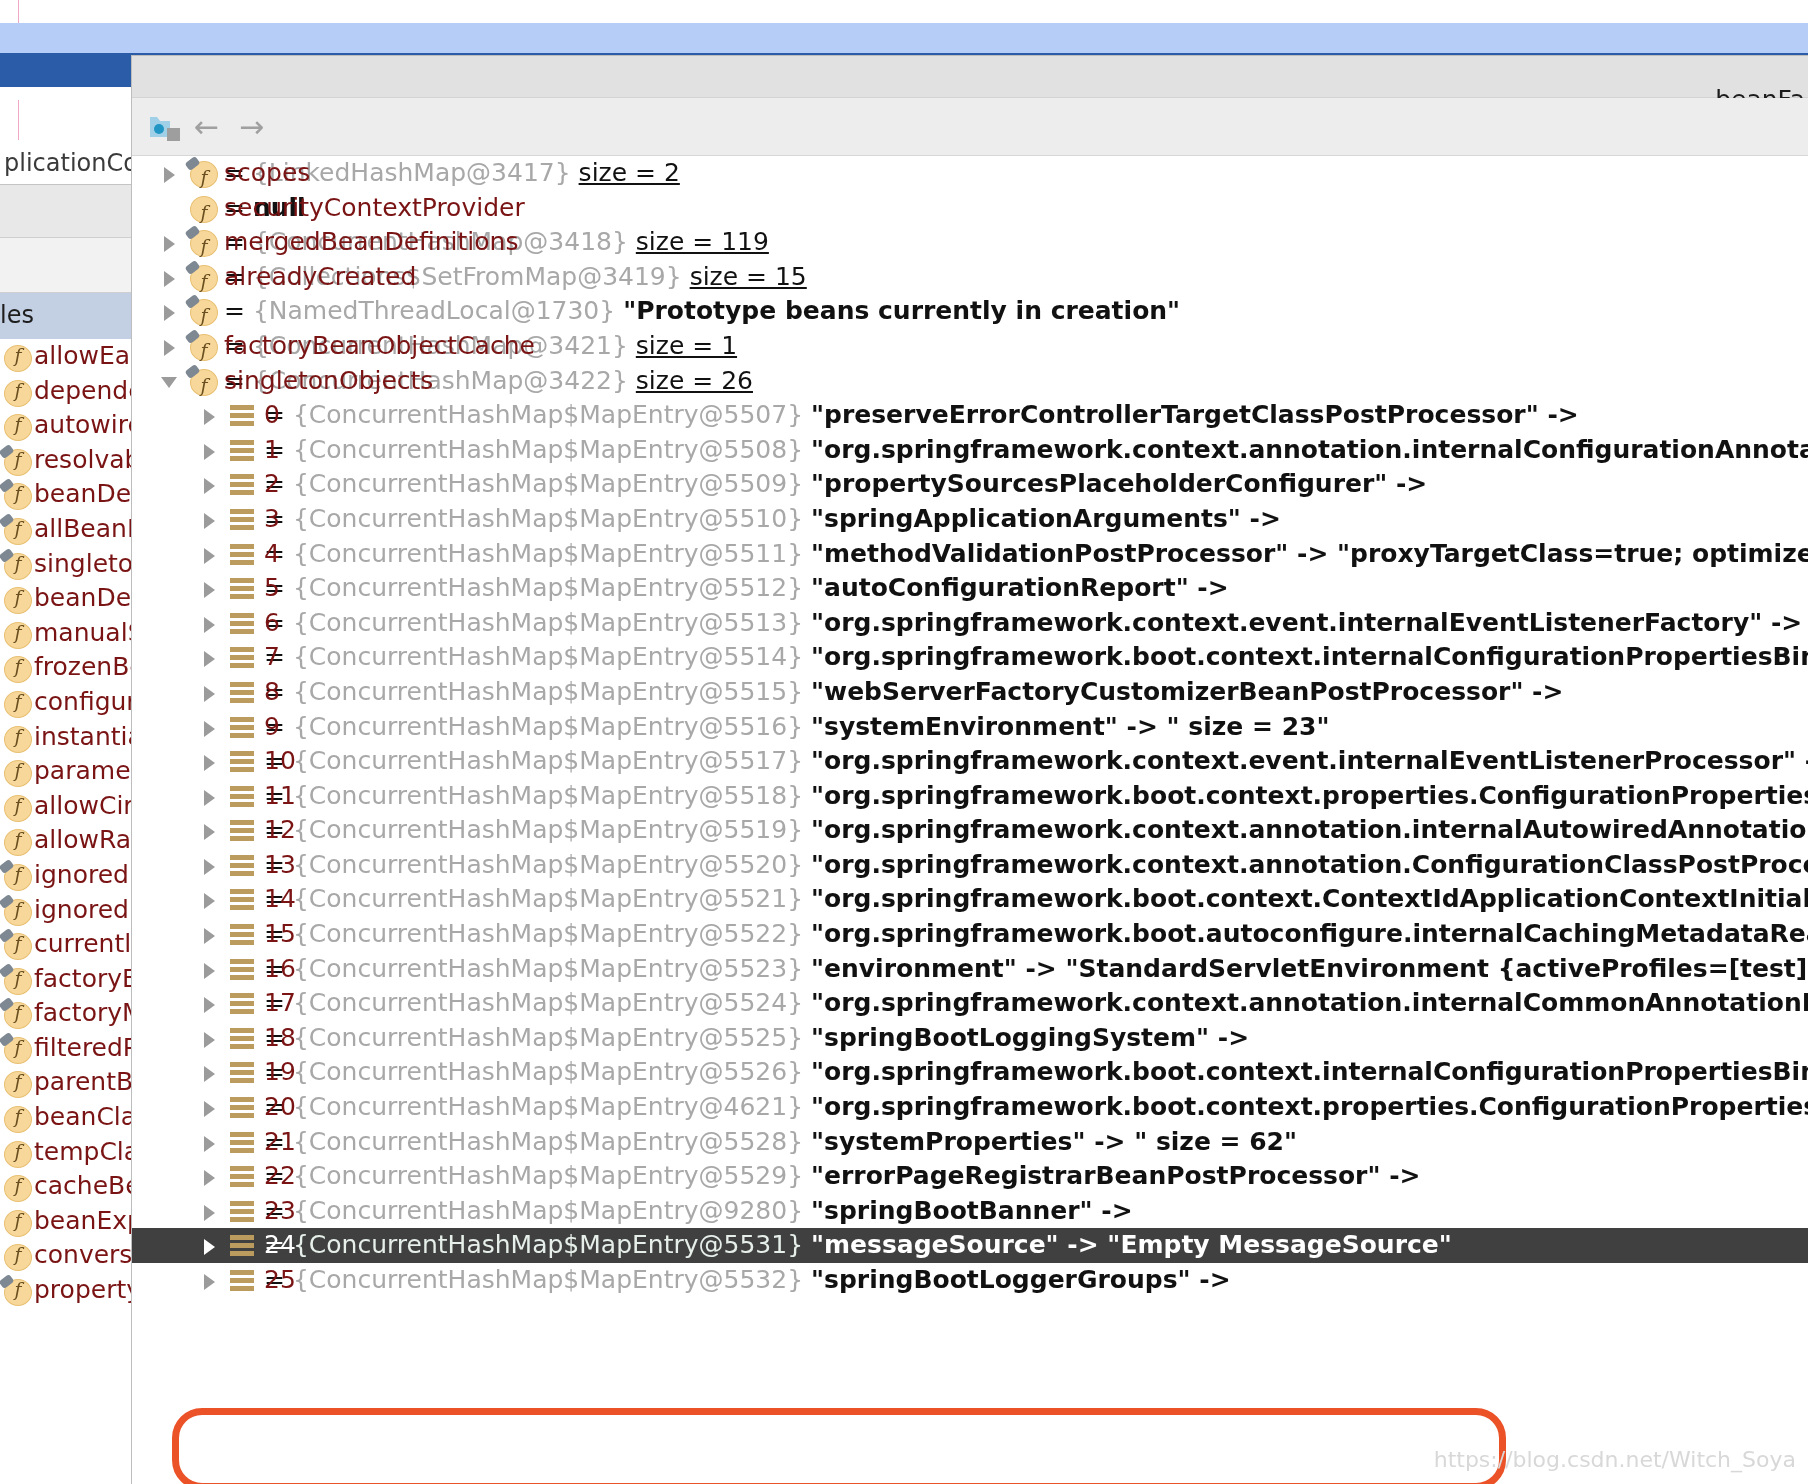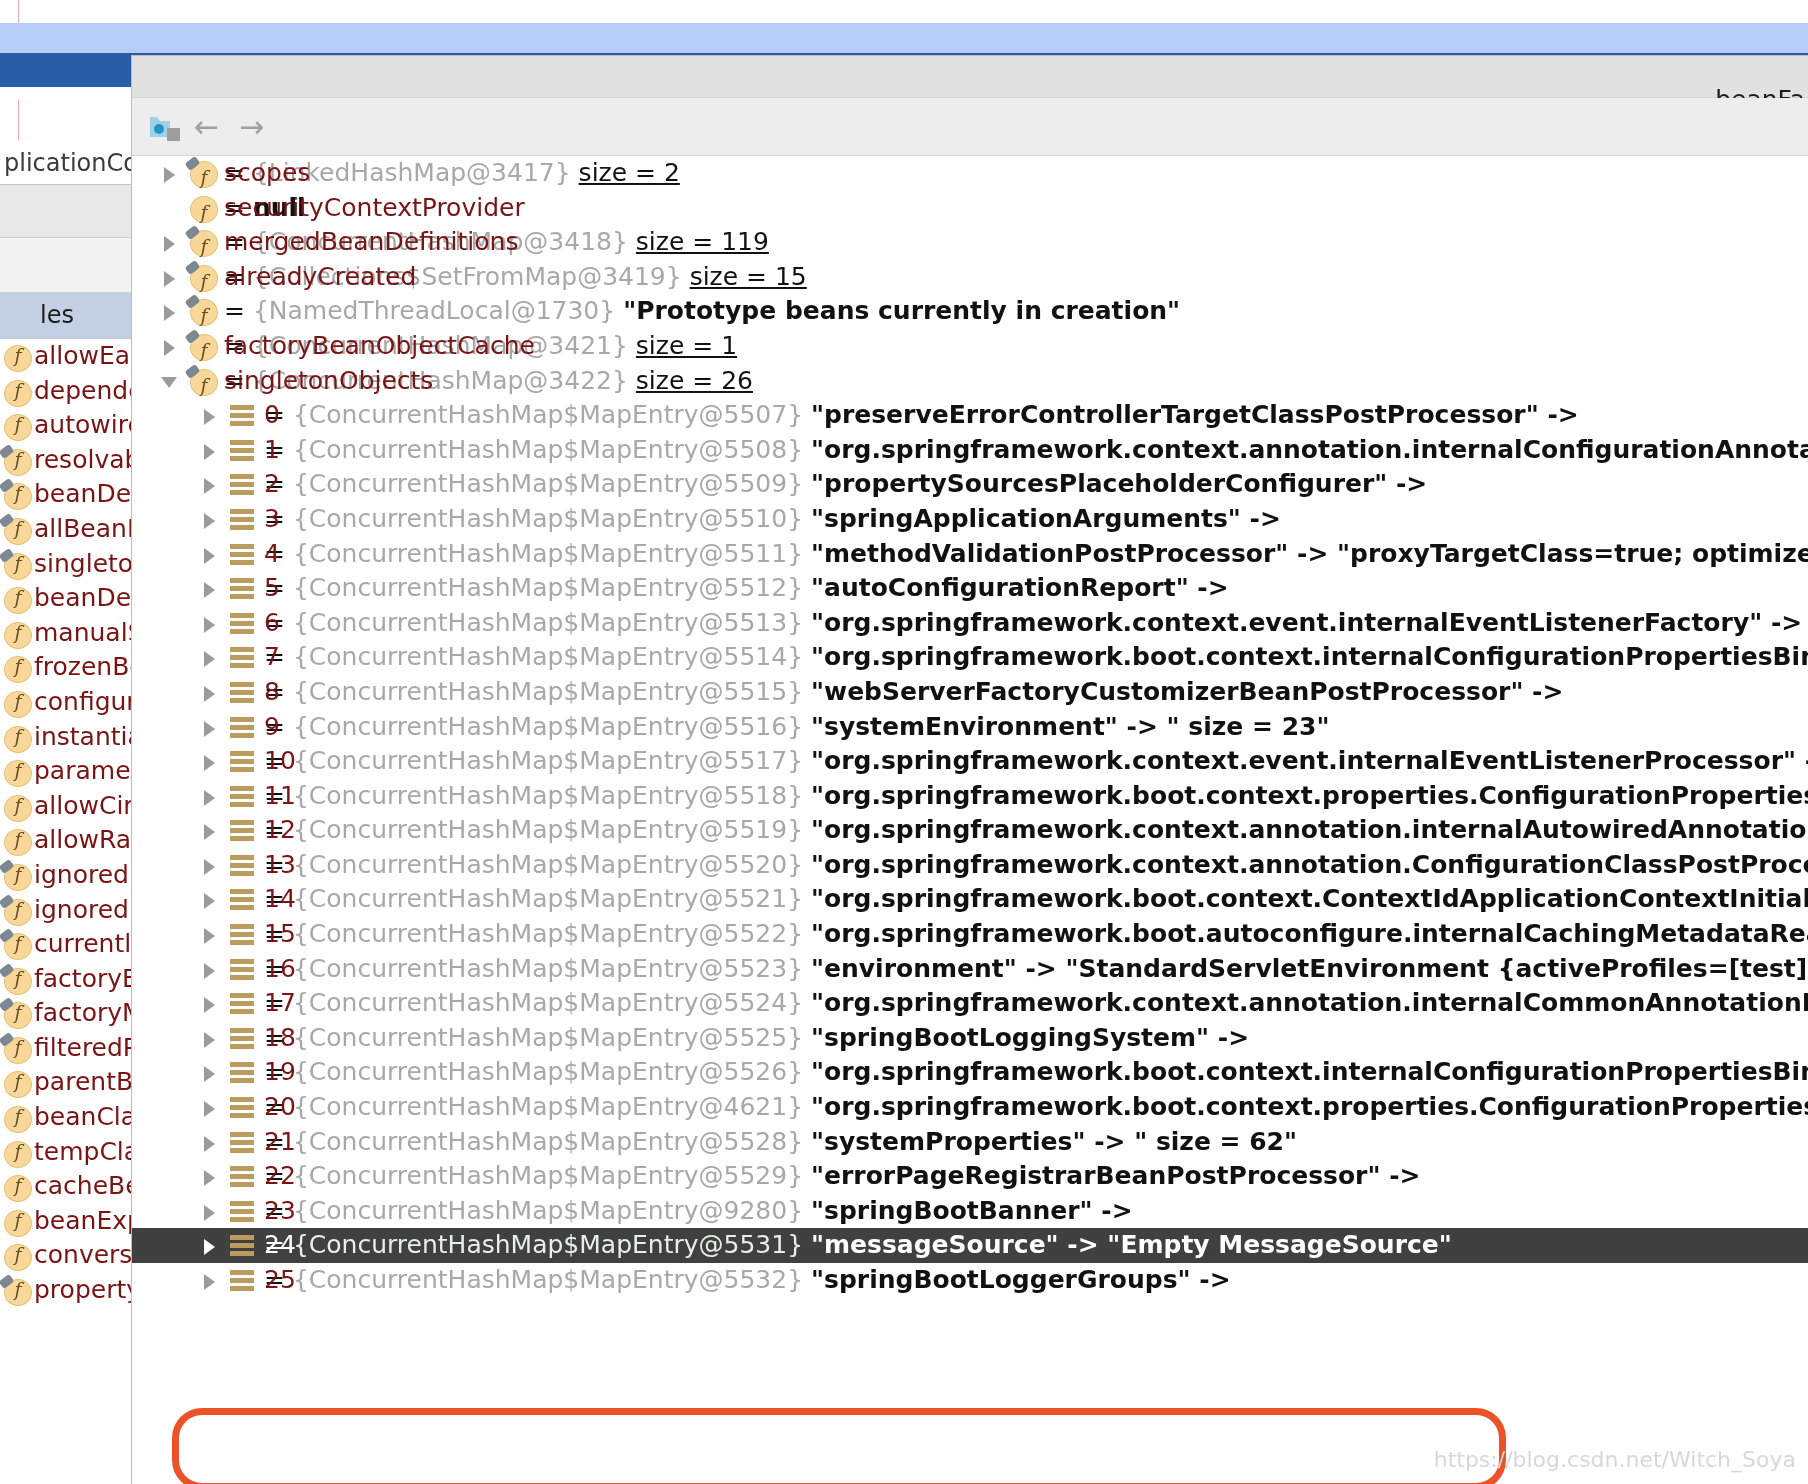--- a/index.html
+++ b/index.html
@@ -24,21 +24,21 @@
   .gutter-line{position:absolute;left:18px;width:1px;background:#f0a8c8;}
 
   
   #leftpanel{position:absolute;left:0;top:140px;width:148px;height:1344px;background:#ffffff;}
   #lp-tab{position:absolute;left:0;top:0;width:148px;height:44px;background:#ffffff;
     border-bottom:1px solid #c4c4c4;}
   #lp-tab span{position:absolute;left:4px;top:9px;font-size:24px;color:#3a3a3a;white-space:nowrap;}
   #lp-strip1{position:absolute;left:0;top:45px;width:148px;height:52px;background:#e8e8e8;border-bottom:1px solid #cfcfcf;}
   #lp-strip2{position:absolute;left:0;top:98px;width:148px;height:54px;background:#f2f2f2;border-bottom:1px solid #cfcfcf;}
   #lp-header{position:absolute;left:0;top:153px;width:148px;height:46px;background:#c3d0e4;}
-  #lp-header span{position:absolute;left:0px;top:8px;font-size:24px;color:#1d1d1d;white-space:nowrap;margin-left:40px;}
+  #lp-header span{position:absolute;left:0px;top:8px;font-size:24px;color:#1d1d1d;white-space:nowrap;}
   #lp-list{position:absolute;left:0;top:200px;width:148px;height:1144px;overflow:hidden;}
   .lp-row{height:34.6px;position:relative;white-space:nowrap;overflow:hidden;}
   .lp-ic{position:absolute;left:4px;top:5px;width:26px;height:25px;border-radius:50%;
     background:#f7d79a;border:1px solid #e8c073;}
   .lp-ic b{position:absolute;left:0;top:-2px;width:26px;text-align:center;
     font-size:19px;font-weight:normal;color:#6a5020;font-family:"DejaVu Serif","Liberation Serif",serif;font-style:italic;}
   .lp-pin{position:absolute;left:-5px;top:-3px;width:13px;height:9px;background:#7d8893;
     border-radius:3px;transform:rotate(-38deg);}
   .lp-name{position:absolute;left:34px;top:1px;font-size:25px;color:#7a1414;white-space:nowrap;}
   #lp-shadow{position:absolute;left:148px;top:140px;width:10px;height:1344px;

